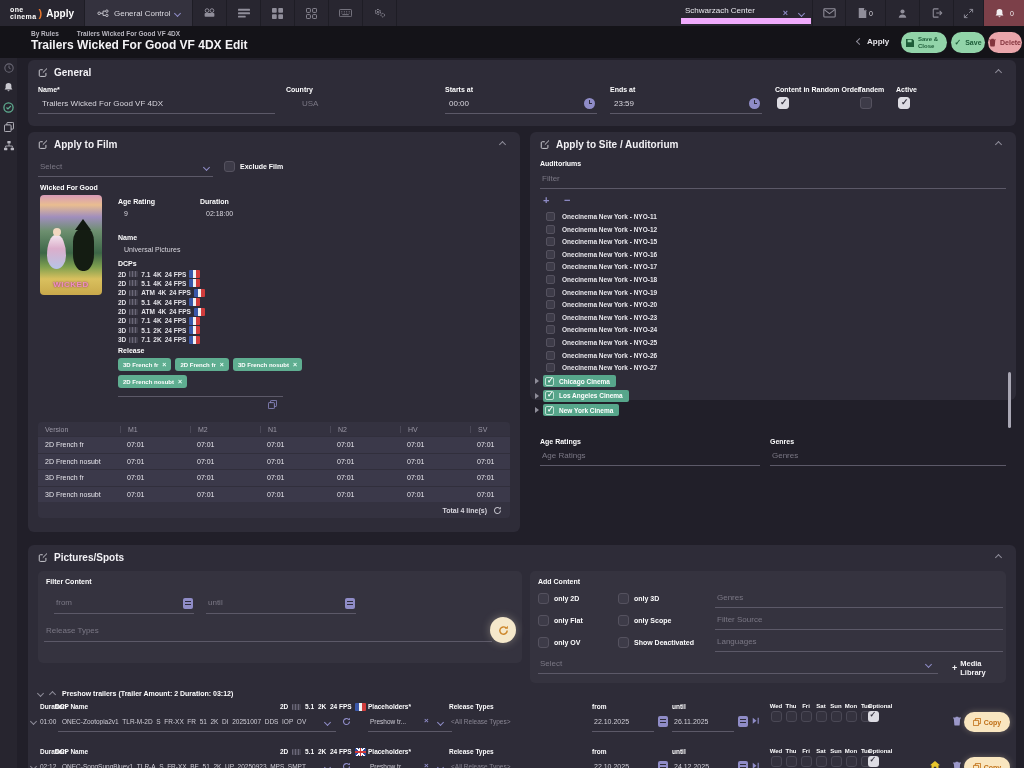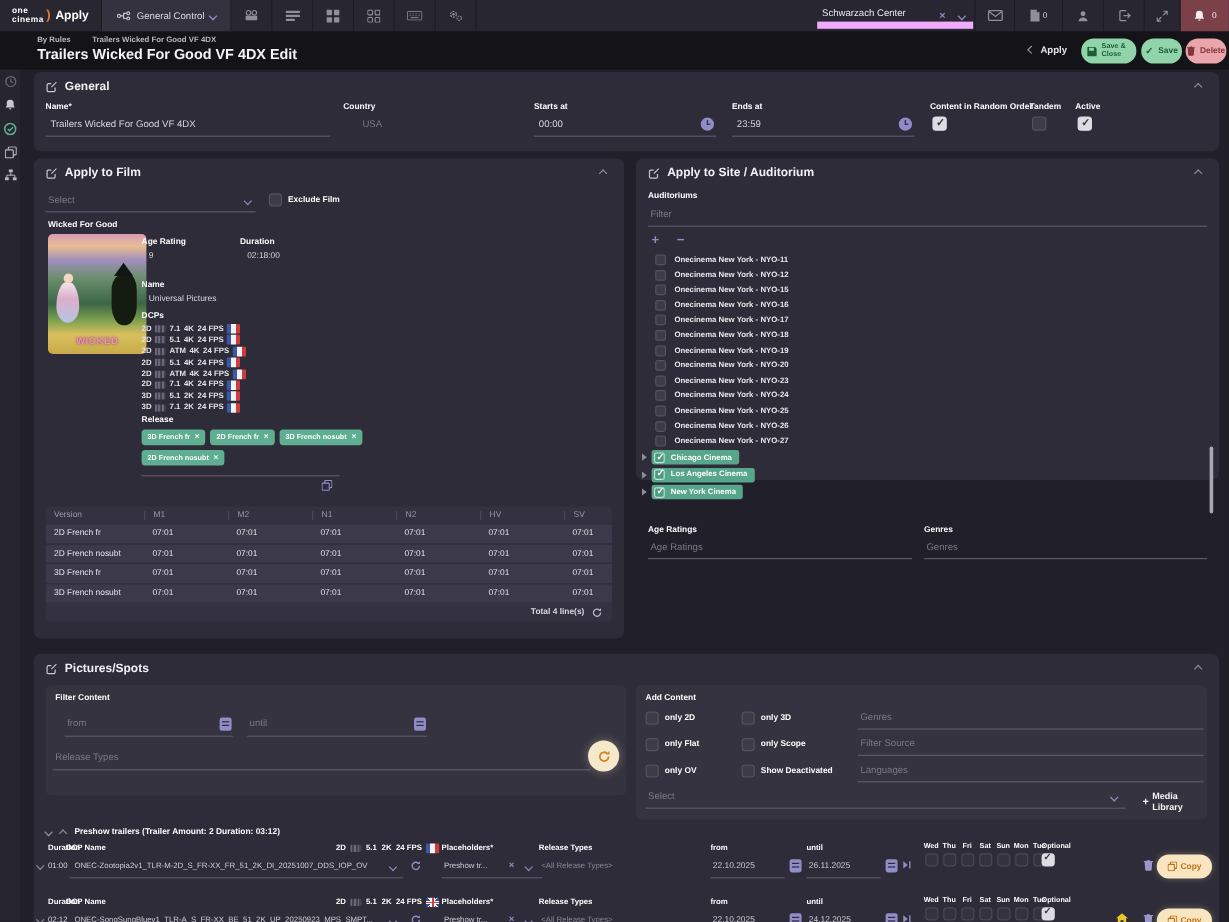--- a/index.html
+++ b/index.html
@@ -45,21 +45,21 @@
   .cb{position:absolute;width:12px;height:12px;border-radius:3px;background:#3d3b48;border:1px solid #55525f}
   .cb.on{background:#dddce3;border-color:#dddce3}
   .cb.on::after{content:"✓";position:absolute;left:2px;top:-1px;font-size:9px;font-weight:bold;color:#35333f}
   .cb.c11{width:11px;height:11px}
   .clock{position:absolute;width:11px;height:11px;border-radius:50%;background:#8f8cc7}
   .clock::after{content:"";position:absolute;left:5px;top:2px;width:1.2px;height:4px;background:#2e2c38}
   .clock::before{content:"";position:absolute;left:5px;top:5px;width:3px;height:1.2px;background:#2e2c38}
   .cal{position:absolute;width:10px;height:11px;background:#8f8cc7;border-radius:2px}
   .cal::after{content:"";position:absolute;left:2px;right:2px;top:3px;height:1px;background:#2e2c38;box-shadow:0 3px 0 #2e2c38}
   
-  .poster{position:absolute;left:12px;top:63px;width:82px;height:100px;border-radius:4px;overflow:hidden;background:linear-gradient(180deg,#d79ab8 0,#e9bd90 10px,#a08ebd 22px,#6d8f6f 36px,#3c6647 58px,#7fa04f 72px,#d9c05e 84px,#c9a94b 100%)}
+  .poster{position:absolute;left:12px;top:63px;width:62px;height:100px;border-radius:4px;overflow:hidden;background:linear-gradient(180deg,#d79ab8 0,#e9bd90 10px,#a08ebd 22px,#6d8f6f 36px,#3c6647 58px,#7fa04f 72px,#d9c05e 84px,#c9a94b 100%)}
   .glinda{position:absolute;left:7px;bottom:26px;width:19px;height:34px;background:linear-gradient(180deg,#f4e6ee,#dbaecb 40%,#b7c4e6);border-radius:45% 45% 50% 50%/60% 60% 40% 40%}
   .glinda::before{content:"";position:absolute;top:-7px;left:6px;width:8px;height:8px;border-radius:50%;background:#f2d7c0}
   .elphaba{position:absolute;right:8px;bottom:24px;width:21px;height:42px;background:#141c12;border-radius:40% 30% 45% 45%/30% 30% 40% 40%}
   .elphaba::before{content:"";position:absolute;top:-10px;left:2px;border-left:8px solid transparent;border-right:8px solid transparent;border-bottom:11px solid #101710}
   .poster-t{position:absolute;bottom:6px;width:100%;text-align:center;font-size:8px;font-weight:bold;letter-spacing:.5px;color:#ef8ec2;text-shadow:0 0 2px #7d2f5e}
   .dcps{position:absolute;left:90px;top:138px;display:flex;flex-direction:column;gap:1.4px}
   .dcp{display:flex;align-items:center;gap:3px;font-size:6.5px;font-weight:bold;color:#e3e2e8;white-space:nowrap}
   .scope{display:inline-block;width:9px;height:6px;border-radius:1px;background:repeating-linear-gradient(90deg,#6a6778 0 1.5px,#43414e 1.5px 3px)}
   .flag{display:inline-block;width:11px;height:8px;border-radius:1px}
   .fr{background:linear-gradient(90deg,#3a57a8 0 33%,#f2f2f2 33% 66%,#d03c3c 66% 100%)}

